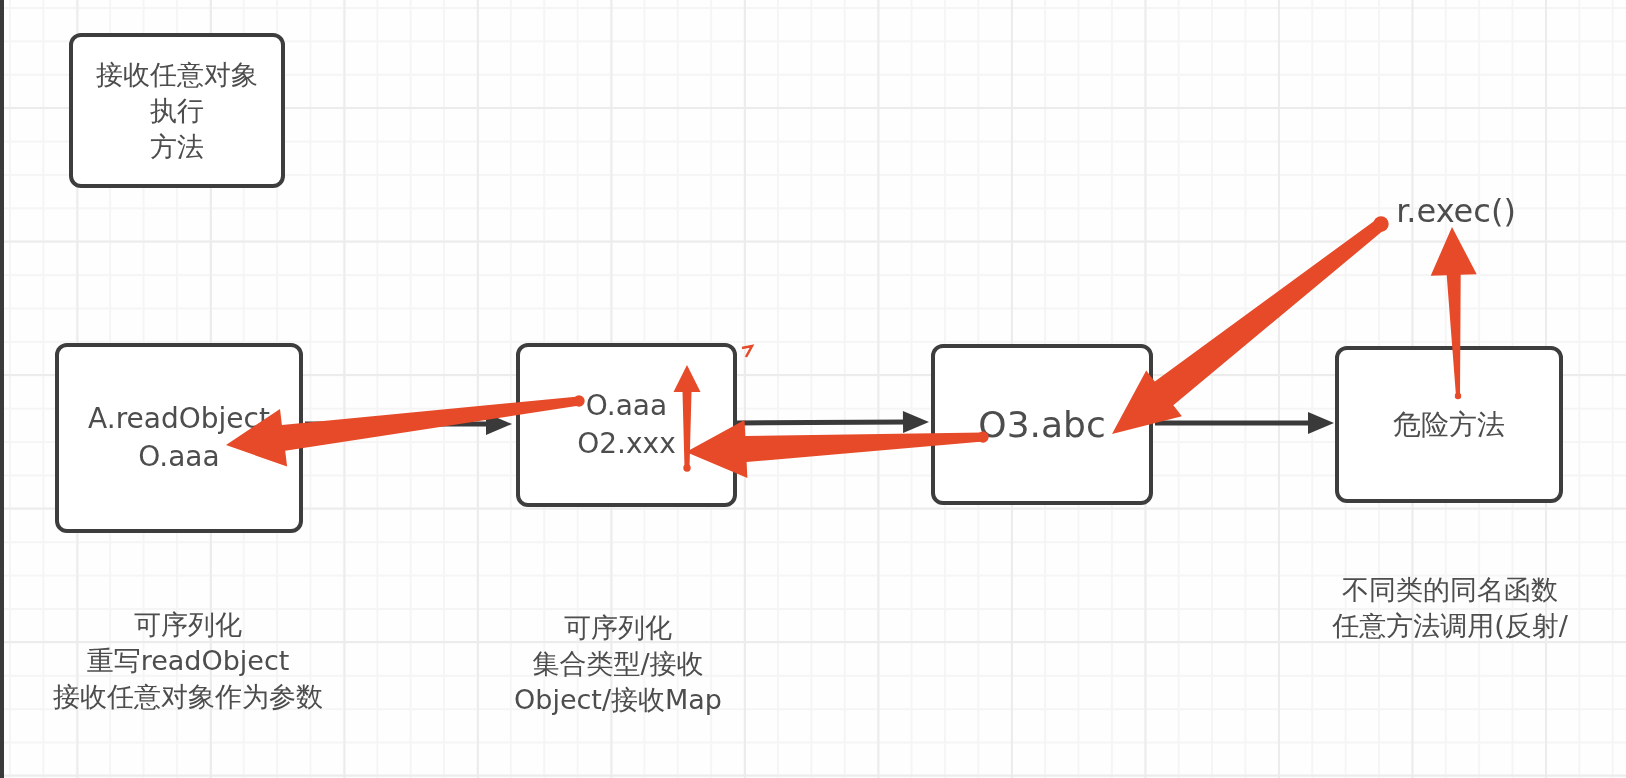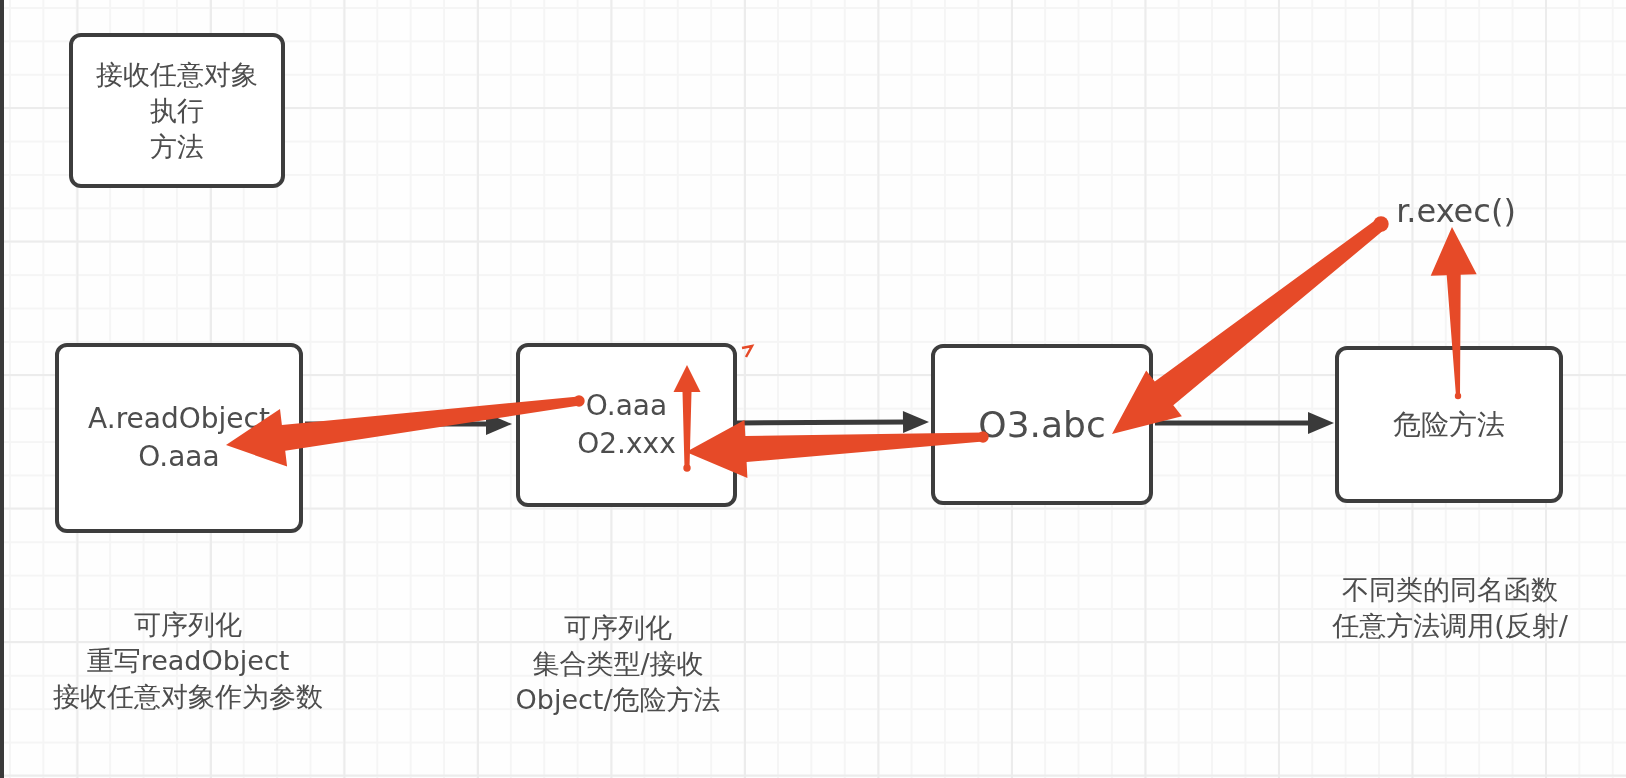--- a/index.html
+++ b/index.html
@@ -93,21 +93,21 @@
 
   <div class="caption" id="caption1">
     <div class="line">可序列化</div>
     <div class="line">重写readObject</div>
     <div class="line">接收任意对象作为参数</div>
   </div>
 
   <div class="caption" id="caption2">
     <div class="line">可序列化</div>
     <div class="line">集合类型/接收</div>
-    <div class="line">Object/危险方法</div>
+    <div class="line">Object/接收Map</div>
   </div>
 
   <div class="caption" id="caption3">
     <div class="line">不同类的同名函数</div>
     <div class="line">任意方法调用(反射/</div>
   </div>
 
   <svg id="arrow-layer" viewBox="0 0 1626 778" xmlns="http://www.w3.org/2000/svg">
       <g>
         <line x1="305" y1="424" x2="490" y2="424" stroke="#3a3a3a" stroke-width="5"></line>

